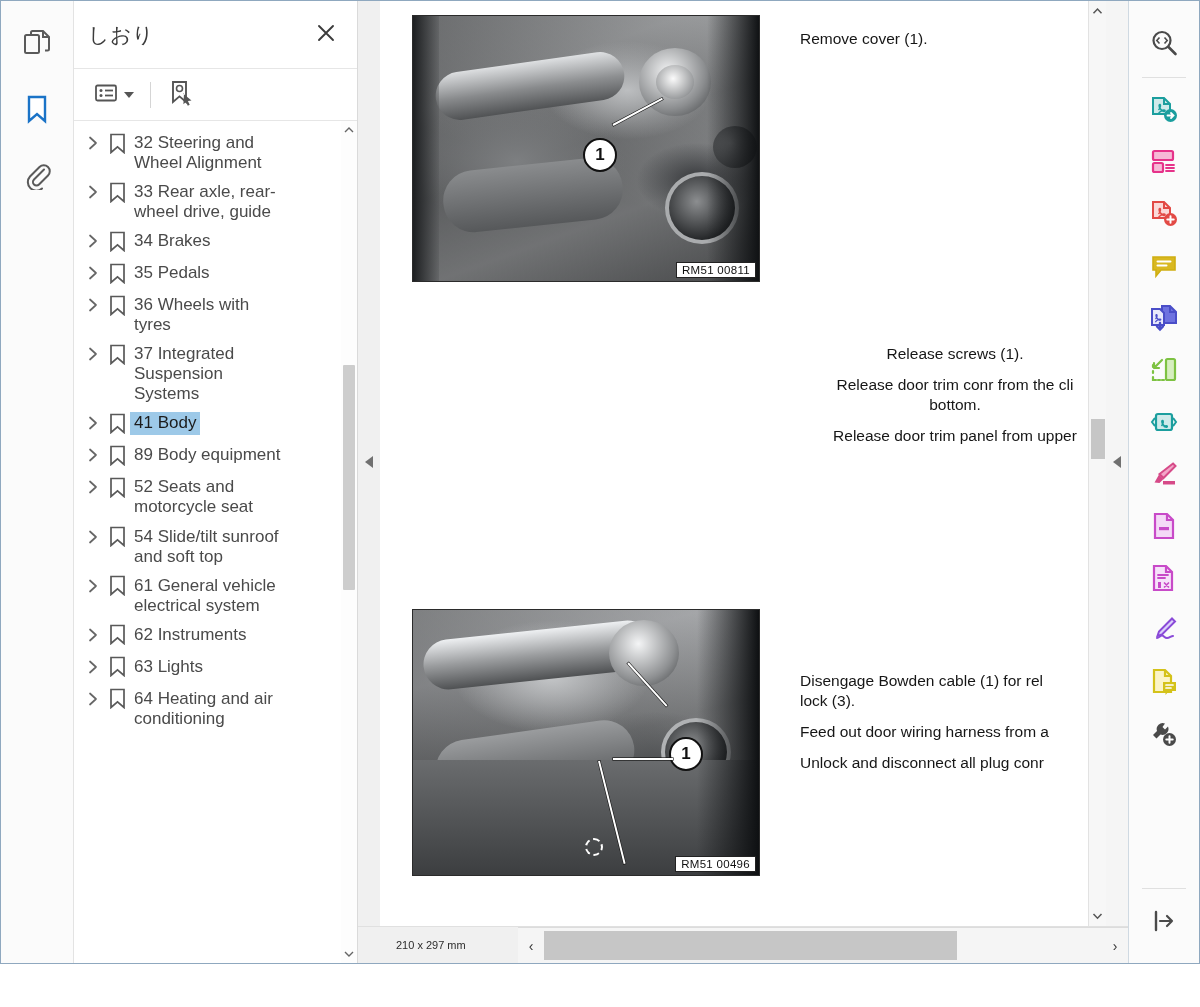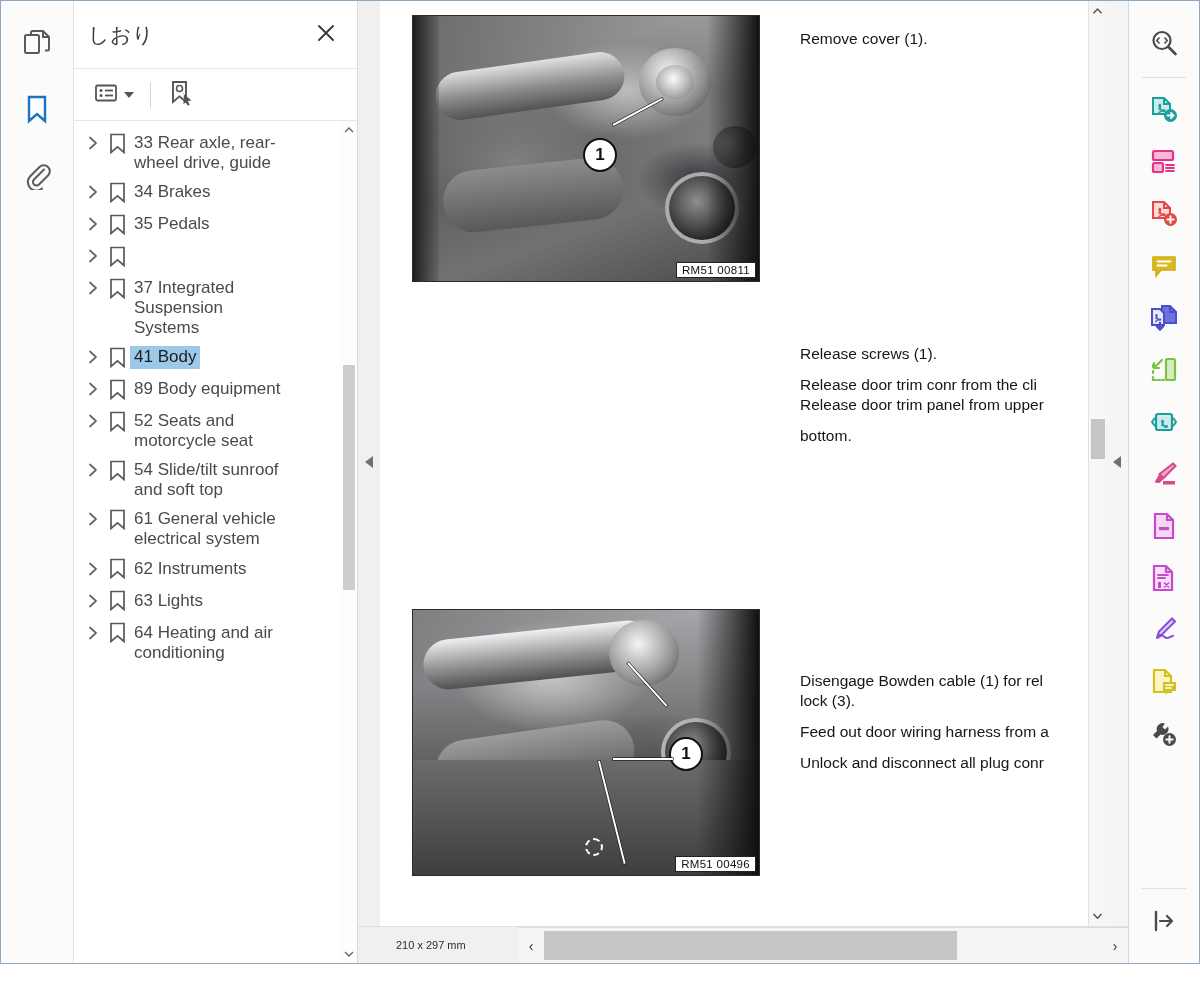--- a/index.html
+++ b/index.html
@@ -301,20 +301,33 @@
             <div class="bm-arrow">
               <span><svg width="12" height="16" viewBox="0 0 12 16">
                   <path d="M3 2.5L9 8l-6 5.5" stroke="#666" stroke-width="1.7" fill="none" stroke-linecap="round" stroke-linejoin="round"></path>
                 </svg></span>
             </div>
             <div class="bm-icon">
               <span><svg width="17" height="21" viewBox="0 0 17 21">
                   <path d="M2 1.5h13v18l-6.5-5.7L2 19.5V1.5z" stroke="#595959" stroke-width="1.7" fill="#fff"></path>
                 </svg></span>
             </div>
+            <div class="bm-label">32 Steering and Wheel Alignment</div>
+          </div>
+          <div class="bm-row">
+            <div class="bm-arrow">
+              <span><svg width="12" height="16" viewBox="0 0 12 16">
+                  <path d="M3 2.5L9 8l-6 5.5" stroke="#666" stroke-width="1.7" fill="none" stroke-linecap="round" stroke-linejoin="round"></path>
+                </svg></span>
+            </div>
+            <div class="bm-icon">
+              <span><svg width="17" height="21" viewBox="0 0 17 21">
+                  <path d="M2 1.5h13v18l-6.5-5.7L2 19.5V1.5z" stroke="#595959" stroke-width="1.7" fill="#fff"></path>
+                </svg></span>
+            </div>
             <div class="bm-label">33 Rear axle, rear-wheel drive, guide</div>
           </div>
           <div class="bm-row">
             <div class="bm-arrow">
               <span><svg width="12" height="16" viewBox="0 0 12 16">
                   <path d="M3 2.5L9 8l-6 5.5" stroke="#666" stroke-width="1.7" fill="none" stroke-linecap="round" stroke-linejoin="round"></path>
                 </svg></span>
             </div>
             <div class="bm-icon">
               <span><svg width="17" height="21" viewBox="0 0 17 21">
@@ -340,20 +353,21 @@
             <div class="bm-arrow">
               <span><svg width="12" height="16" viewBox="0 0 12 16">
                   <path d="M3 2.5L9 8l-6 5.5" stroke="#666" stroke-width="1.7" fill="none" stroke-linecap="round" stroke-linejoin="round"></path>
                 </svg></span>
             </div>
             <div class="bm-icon">
               <span><svg width="17" height="21" viewBox="0 0 17 21">
                   <path d="M2 1.5h13v18l-6.5-5.7L2 19.5V1.5z" stroke="#595959" stroke-width="1.7" fill="#fff"></path>
                 </svg></span>
             </div>
+            <div class="bm-label">36 Wheels with tyres</div>
           </div>
           <div class="bm-row">
             <div class="bm-arrow">
               <span><svg width="12" height="16" viewBox="0 0 12 16">
                   <path d="M3 2.5L9 8l-6 5.5" stroke="#666" stroke-width="1.7" fill="none" stroke-linecap="round" stroke-linejoin="round"></path>
                 </svg></span>
             </div>
             <div class="bm-icon">
               <span><svg width="17" height="21" viewBox="0 0 17 21">
                   <path d="M2 1.5h13v18l-6.5-5.7L2 19.5V1.5z" stroke="#595959" stroke-width="1.7" fill="#fff"></path>
@@ -557,25 +571,25 @@
                transform:rotate(48deg);transform-origin:left center;box-shadow:0 0 0 .6px #111;"></div>
           <div style="position:absolute;left:200px;top:148px;width:60px;height:2px;background:#fff;
                box-shadow:0 0 0 .6px #111;"></div>
           <div style="position:absolute;left:186px;top:150px;width:106px;height:2px;background:#fff;
                transform:rotate(76deg);transform-origin:left center;box-shadow:0 0 0 .6px #111;"></div>
           <div style="position:absolute;left:172px;top:228px;width:18px;height:18px;border-radius:50%;
                border:2px dashed #fff;"></div>
           <div class="fig-cap">RM51 00496</div>
         </div>
 
-        <div class="txtcol" style="left:420px;top:343px;width:310px;">
+        <div class="txtcol" style="left:420px;top:343px;width:310px;text-align:center;">
           <p>Release screws (1).</p>
           <p style="margin-bottom:0;">Release door trim conr from the cli</p>
+          <p>bottom.</p>
           <p>Release door trim panel from upper</p>
-          <p>bottom.</p>
         </div>
 
         <div class="txtcol" style="left:420px;top:670px;width:310px;">
           <p style="margin-bottom:0;">Disengage Bowden cable (1) for rel</p>
           <p>lock (3).</p>
           <p>Feed out door wiring harness from a</p>
           <p>Unlock and disconnect all plug conr</p>
         </div>
 
         <div class="doc-vsb">

